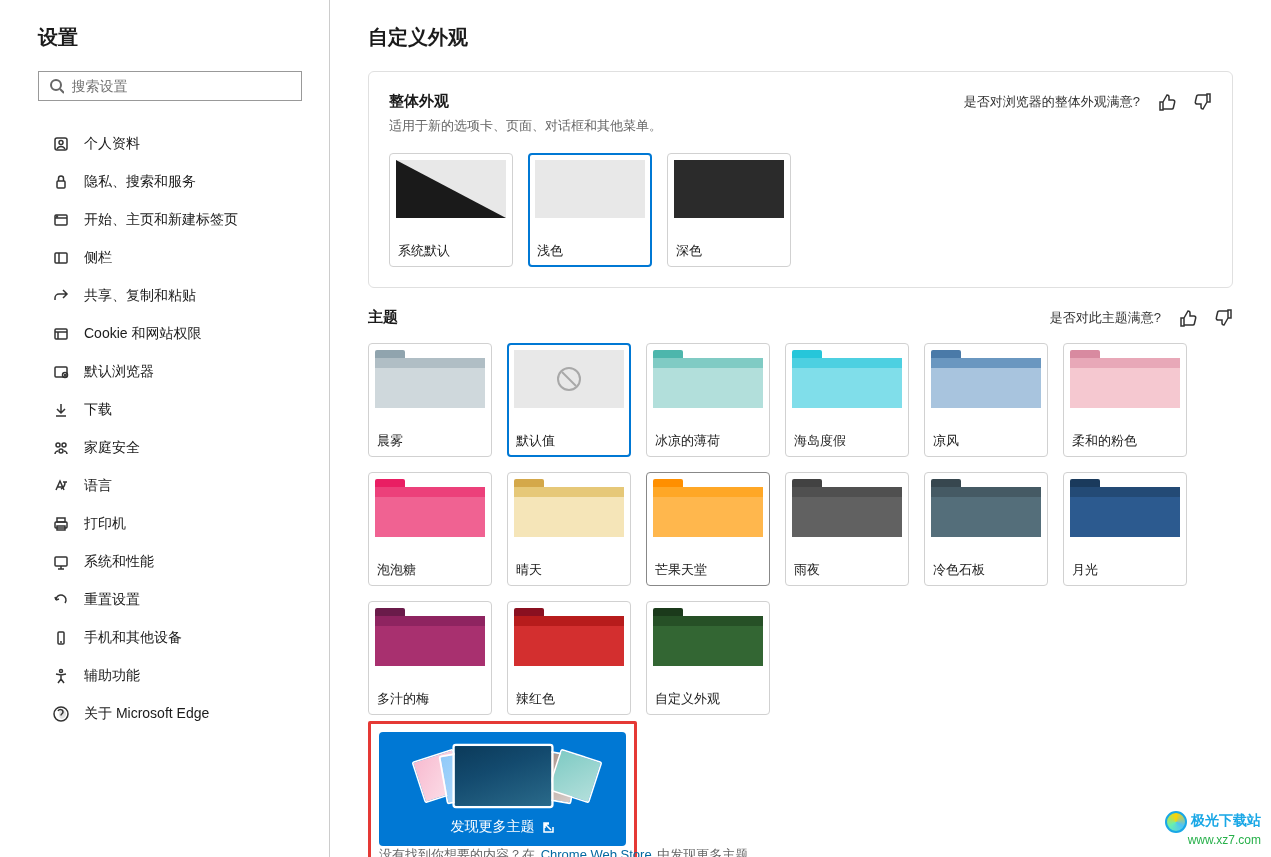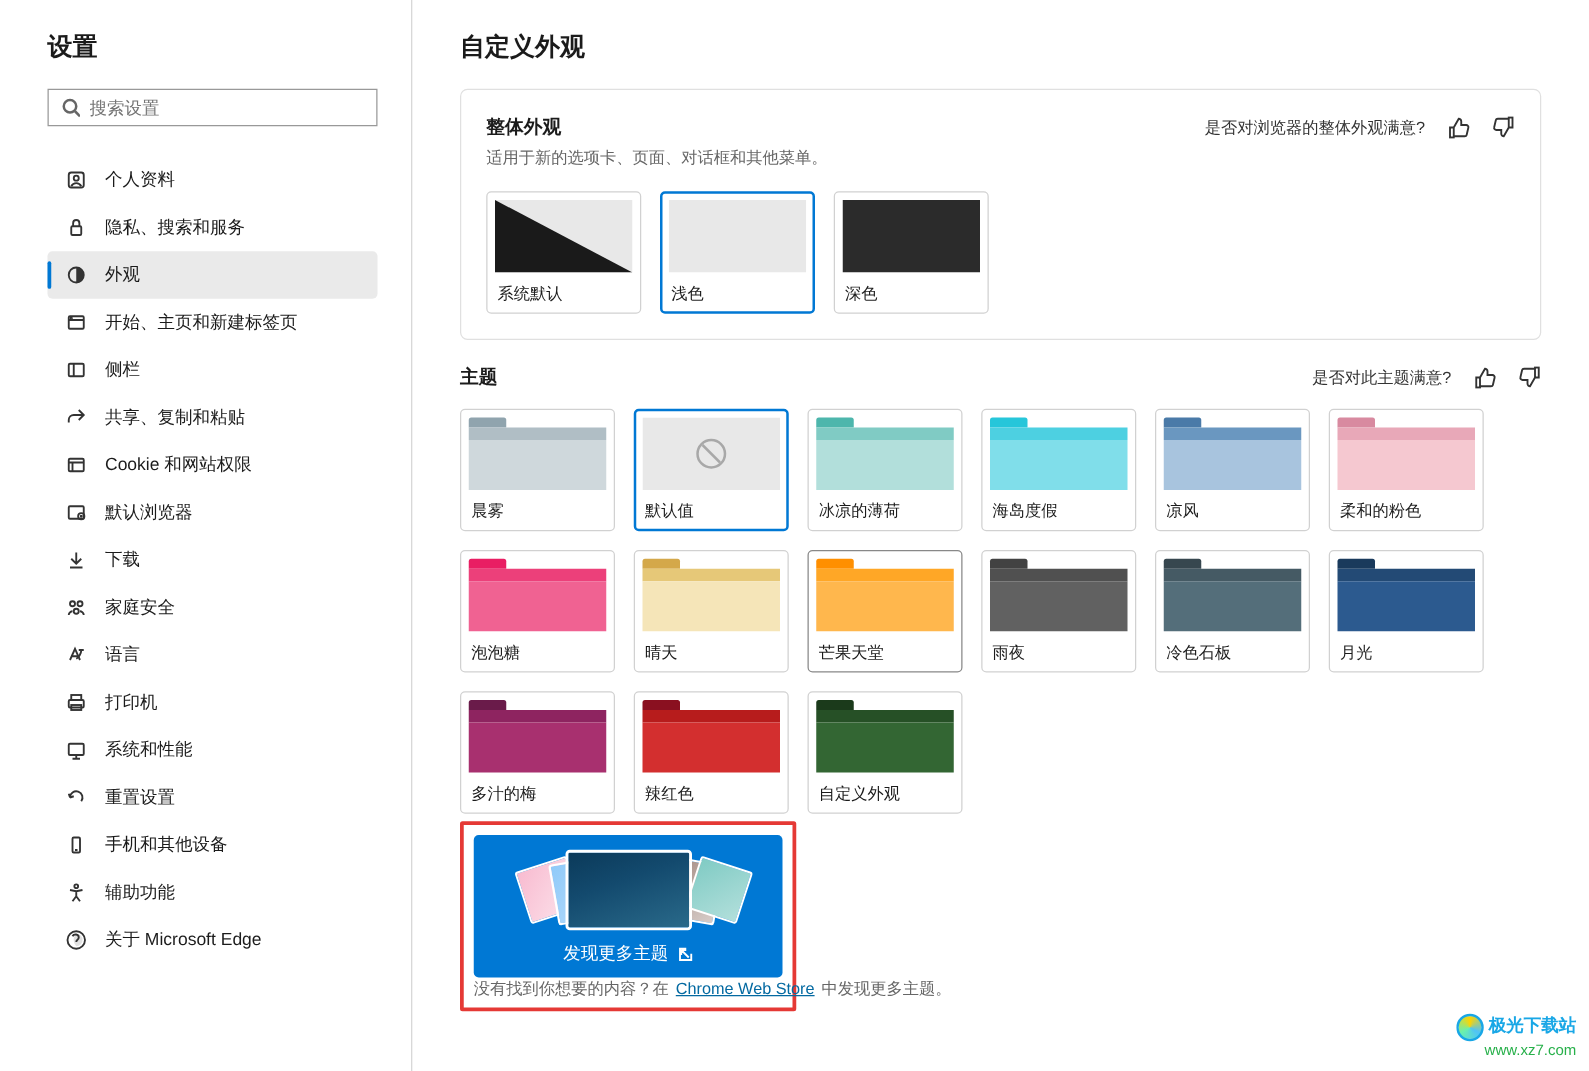--- a/index.html
+++ b/index.html
@@ -26,21 +26,21 @@
     .panel-title { font-size: 15px; font-weight: 600; }
     .panel-desc { font-size: 13px; color: #666; margin-bottom: 18px; }
     .rate { display: flex; align-items: flex-end; gap: 18px; font-size: 13px; color: #333; }
     .rate svg { width: 18px; height: 18px; fill: none; stroke: #333; stroke-width: 1.5; cursor: pointer; }
     
     .tile-row { display: flex; gap: 15px; flex-wrap: wrap; }
     .tile { border: 1px solid #d1d1d1; border-radius: 4px; padding: 6px; cursor: pointer; background:#fff; }
     .tile.selected { border: 2px solid #0078d4; padding:5px; }
     .tile.hover { border: 1px solid #888; }
     .tile-preview { width: 110px; height: 58px; display: block; }
-    .tile-label { font-size: 13px; margin-top: 8px; padding-left: 2px; }
+    .tile-label { font-size: 13px; margin-top: 24px; padding-left: 2px; }
     
     .folder-preview { width: 110px; height: 58px; position: relative; display:block; }
     .folder-tab-top { position:absolute; top:0; left:0; width:30px; height:8px; border-radius:2px 2px 0 0; }
     .folder-body { position:absolute; top:8px; left:0; right:0; bottom:0; }
     .folder-bar { position:absolute; top:8px; left:0; right:0; height:10px; }
     
     .discover { width:247px; background:#0078d4; padding:10px; border-radius:4px; color:#fff; text-align:center; cursor:pointer; position:relative; }
     .discover .fan { height:68px; display:flex; align-items:center; justify-content:center; position:relative; margin-bottom:8px; }
     .discover .card { position:absolute; width:56px; height:56px; border-radius:3px; border:2px solid #fff; background:#67a; }
     .discover-label { font-size:14px; display:inline-flex; align-items:center; gap:6px; justify-content:center; width:100%; }
@@ -80,29 +80,20 @@
       </li>
       <li>
         <span class="icon">
           <svg viewBox="0 0 18 18">
             <rect x="5" y="8" width="8" height="7" rx="1"></rect>
             <path d="M6.5 8V5.5a2.5 2.5 0 015 0V8"></path>
           </svg>
         </span>
         <span>隐私、搜索和服务</span>
       </li>
-      <li class="active">
-        <span class="icon">
-          <svg viewBox="0 0 18 18">
-            <circle cx="9" cy="9" r="6"></circle>
-            <path d="M9 3a6 6 0 010 12z" fill="#333" stroke="none"></path>
-          </svg>
-        </span>
-        <span>外观</span>
-      </li>
       <li>
         <span class="icon">
           <svg viewBox="0 0 18 18">
             <rect x="3" y="4" width="12" height="10" rx="1"></rect>
             <line x1="3" y1="7" x2="15" y2="7"></line>
             <circle cx="5" cy="5.5" r=".5" fill="#333"></circle>
           </svg>
         </span>
         <span>开始、主页和新建标签页</span>
       </li>

